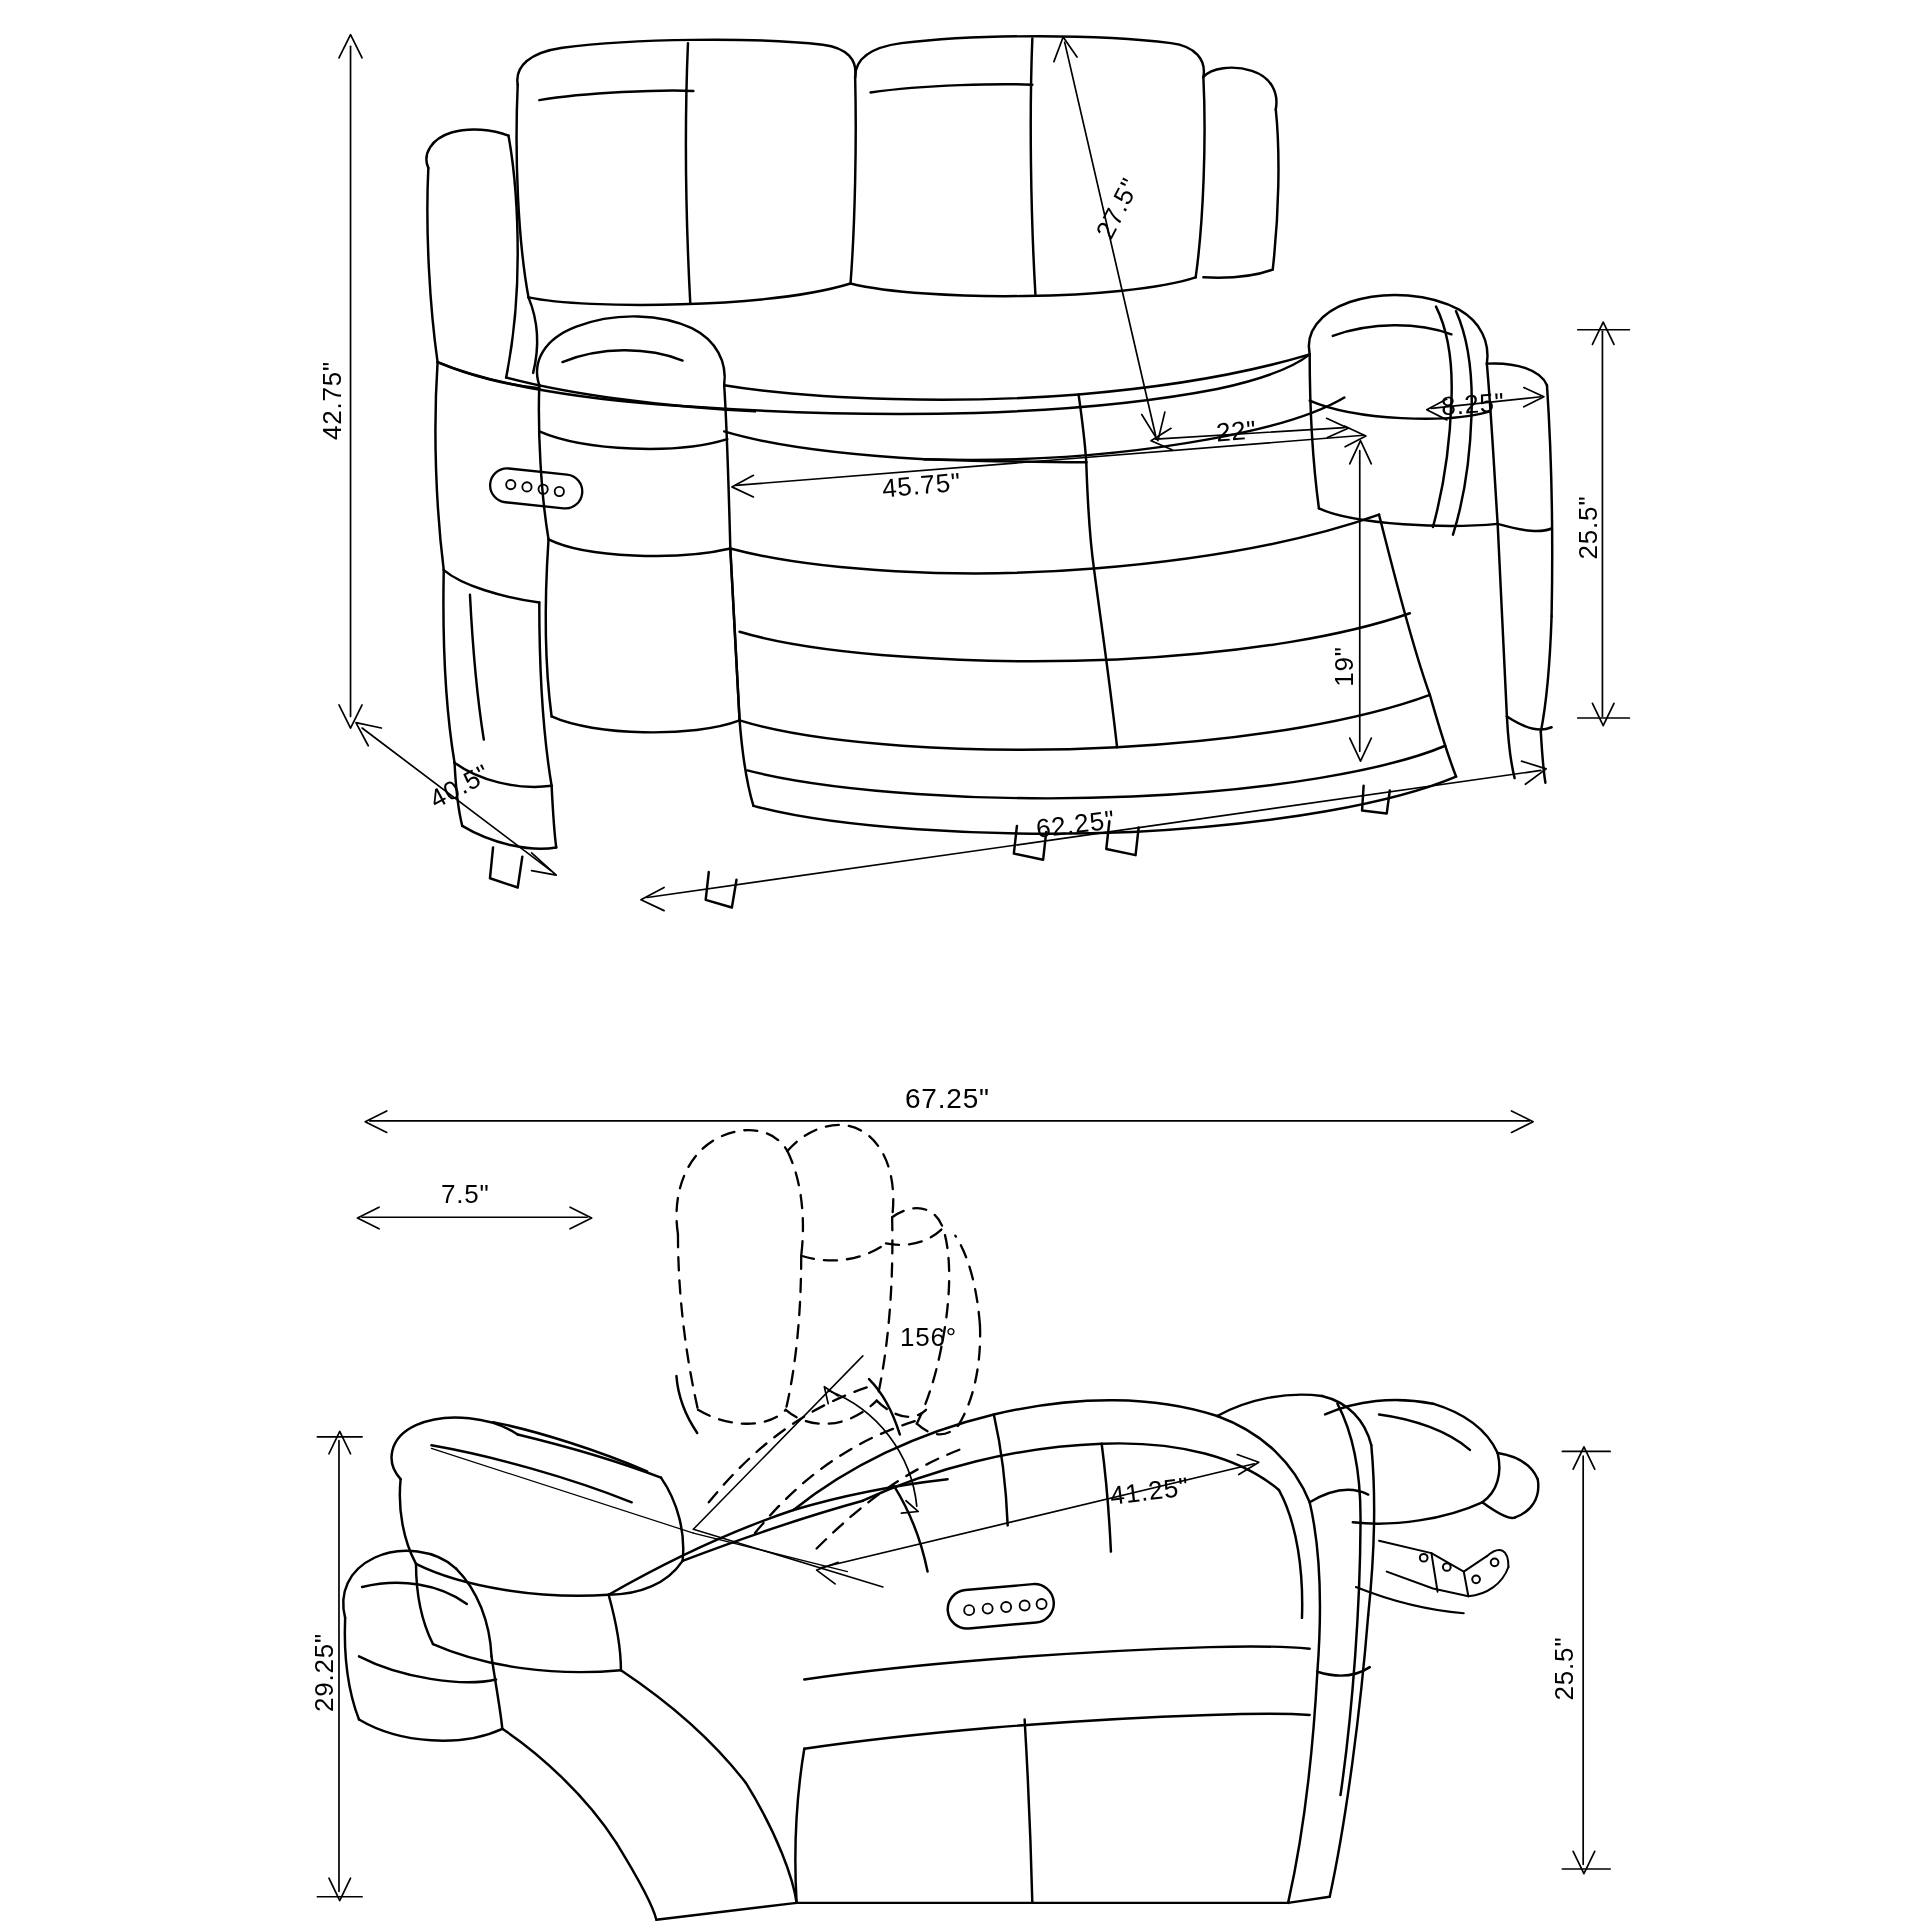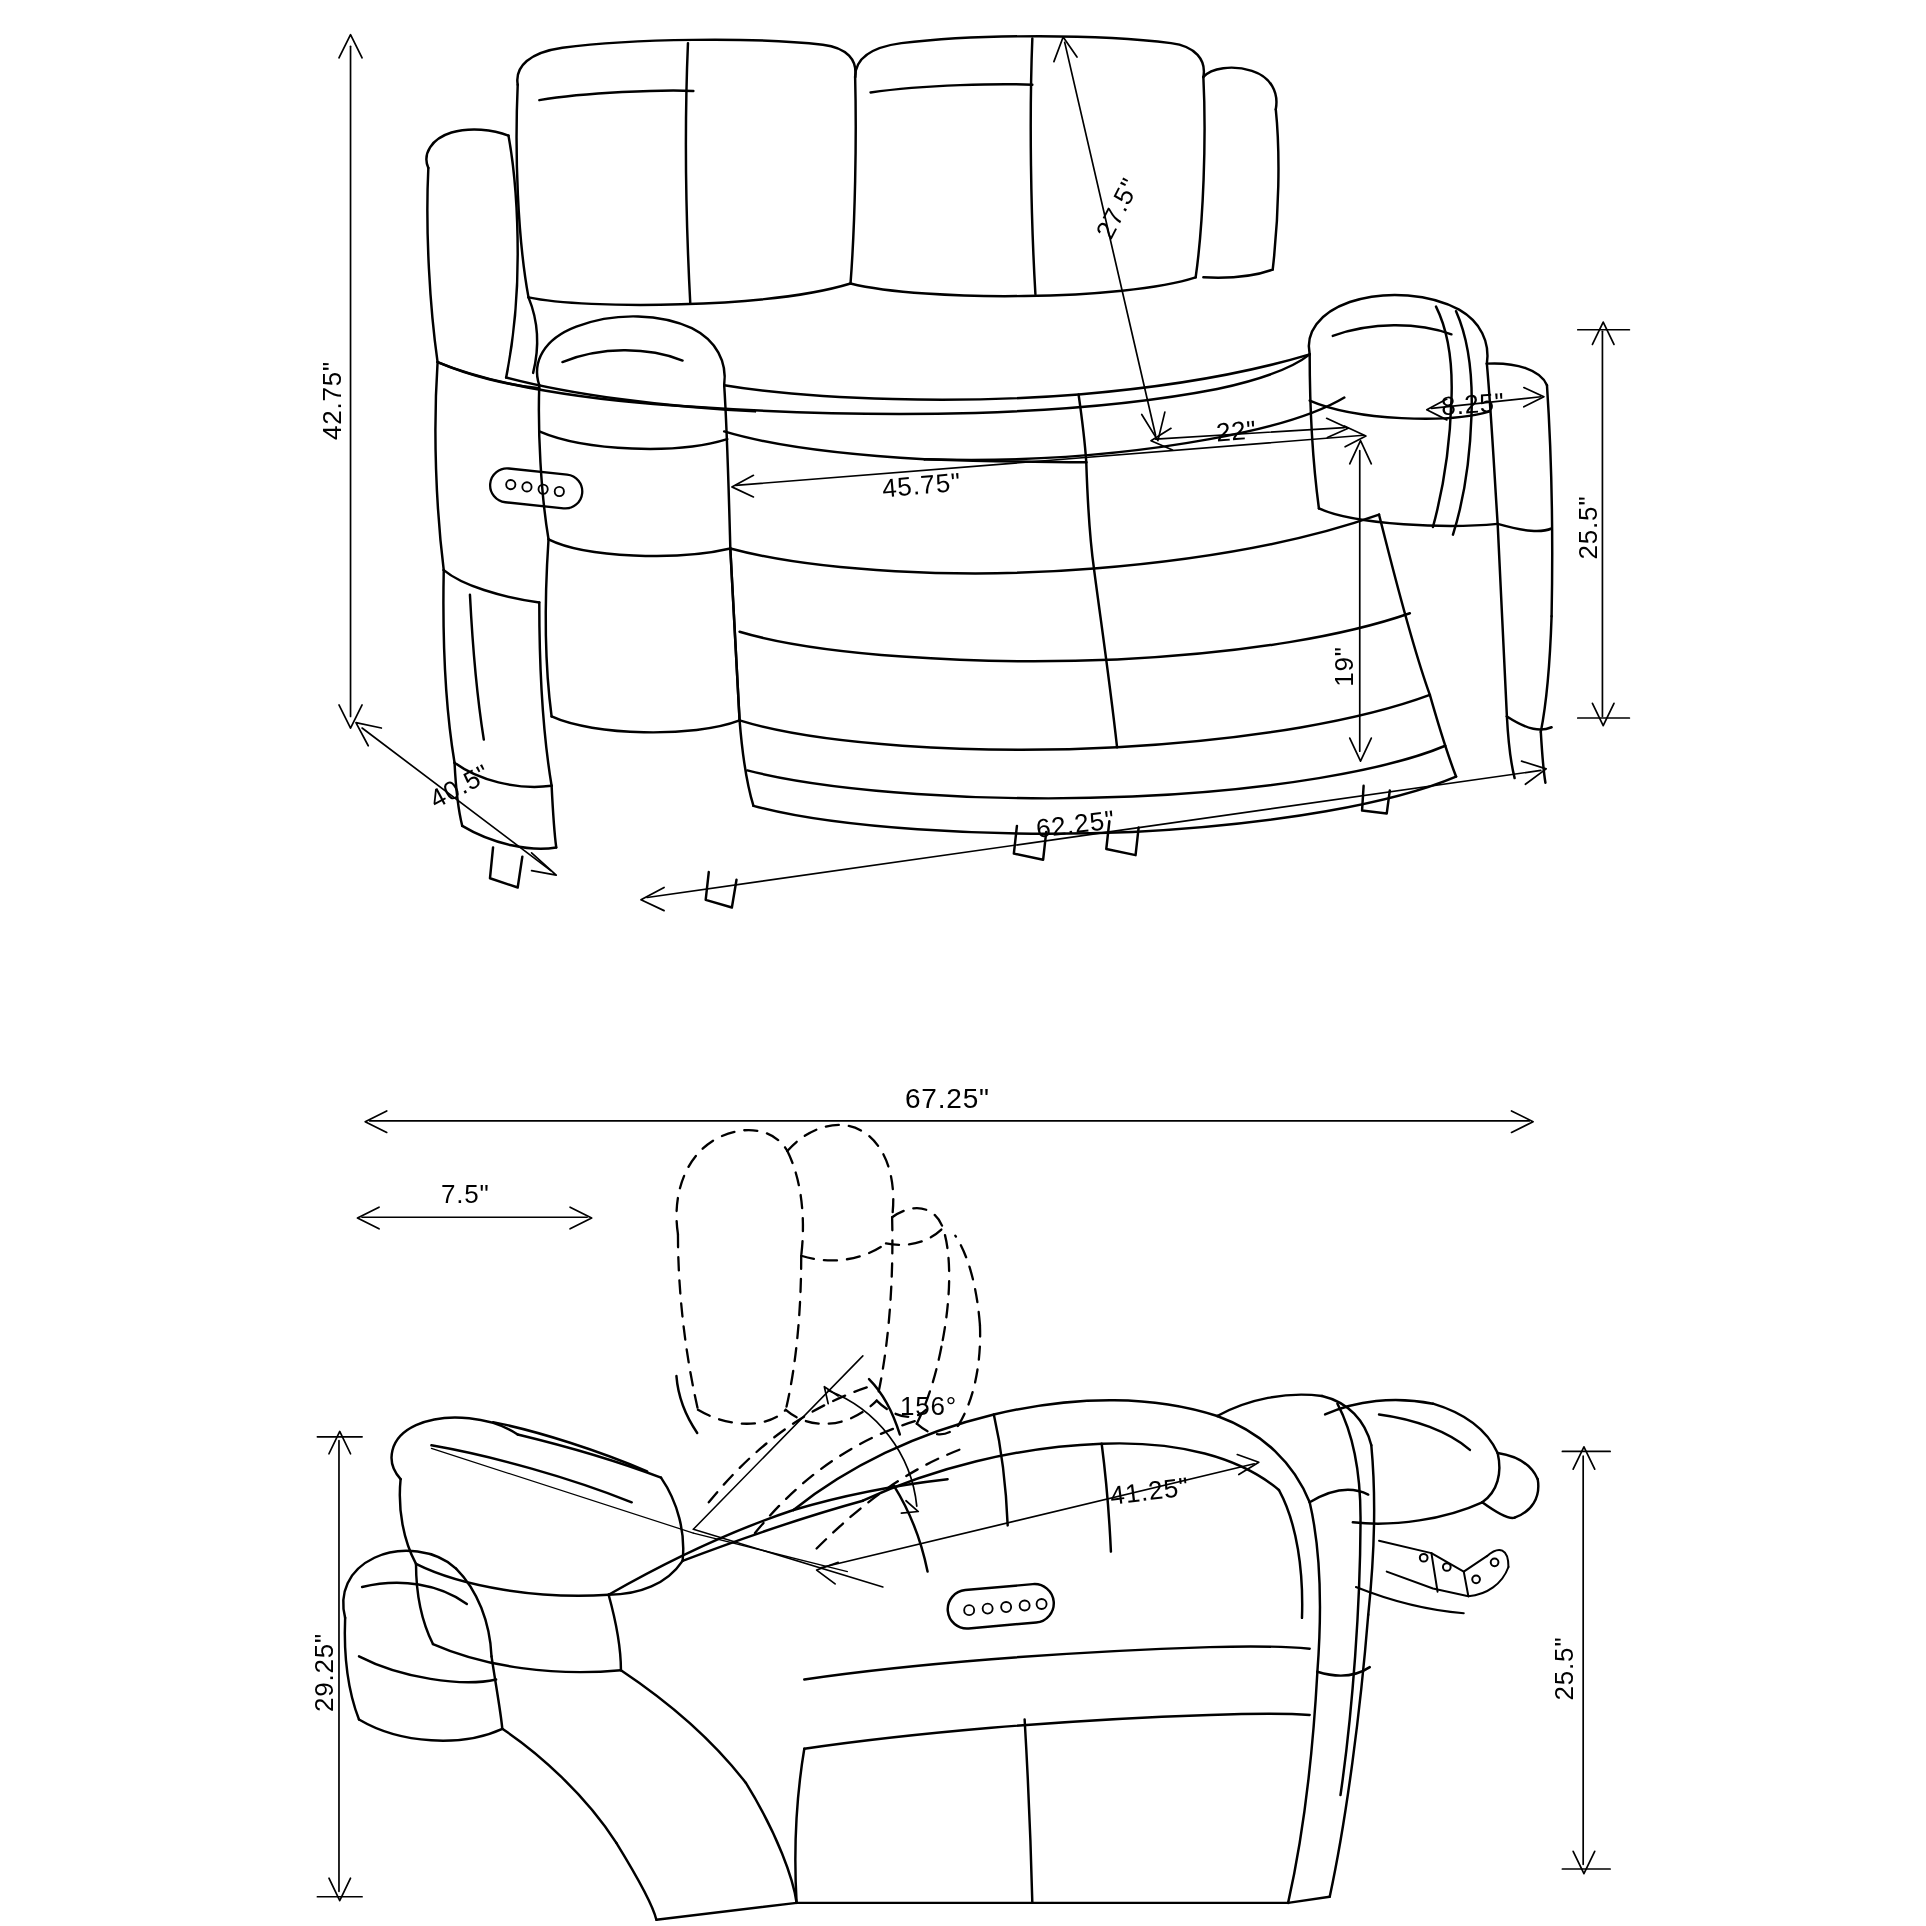--- a/index.html
+++ b/index.html
@@ -372,19 +372,19 @@
 
       <g stroke-width="2">
         <path d="M900,1985 L1120,1760"></path>
         <path d="M900,1985 L1146,2060"></path>
       </g>
     </g>
   </svg>
 
   <div class="dim-label big" style="left:905px; top:1083px;">67.25"</div>
   <div class="dim-label" style="left:441px; top:1179px;">7.5"</div>
-  <div class="dim-label" style="left:900px; top:1391px;">156°</div>
+  <div class="dim-label" style="left:900px; top:1322px;">156°</div>
   <div class="dim-label rot-slant-small" style="left:1110px; top:1476px;">41.25"</div>
   <div class="dim-label rot90" style="left:285px; top:1657px;">29.25"</div>
   <div class="dim-label rot90" style="left:1533px; top:1653px;">25.5"</div>
 
 </div>
 
 
 </body></html>

